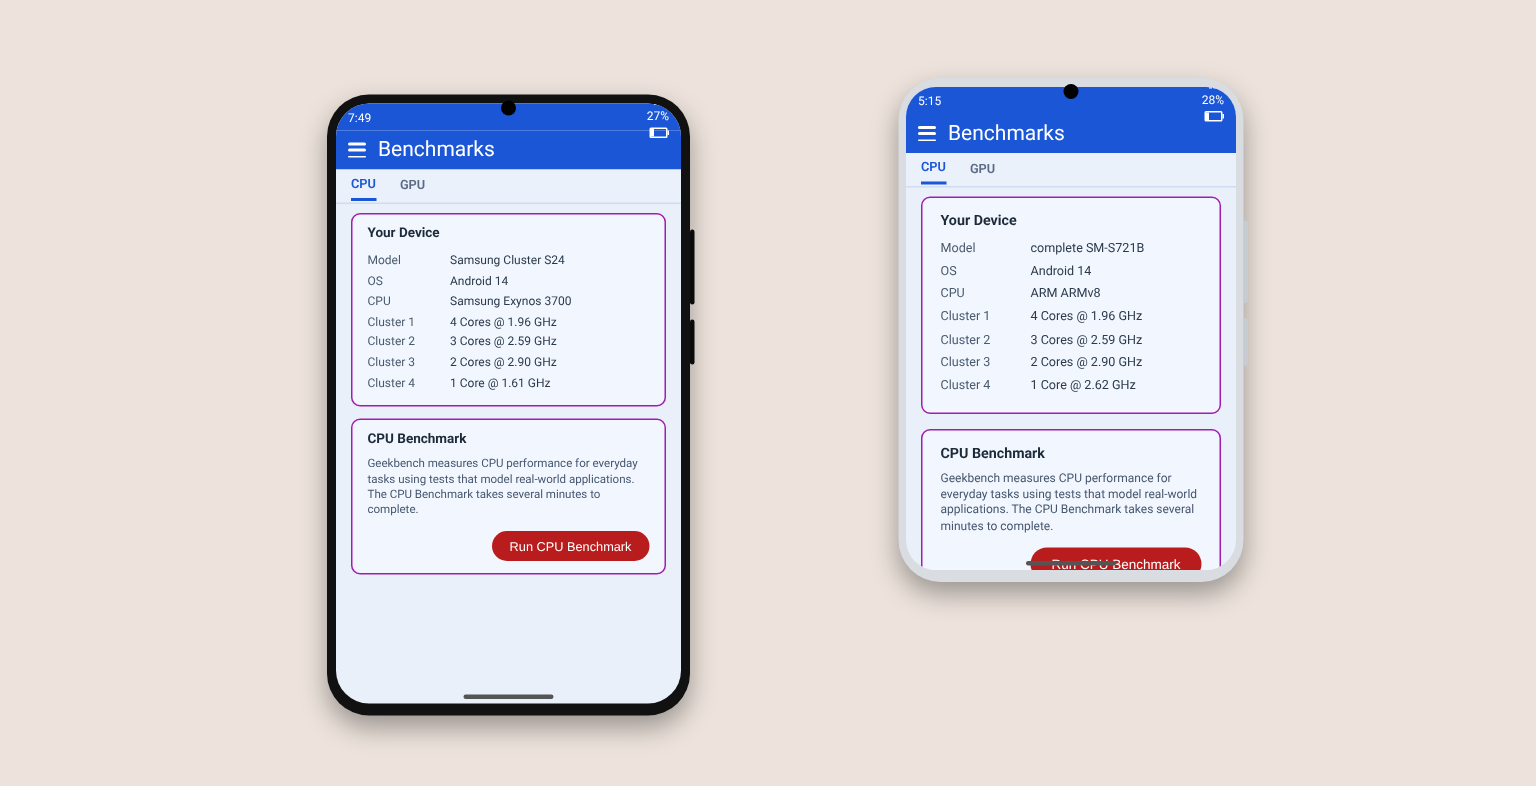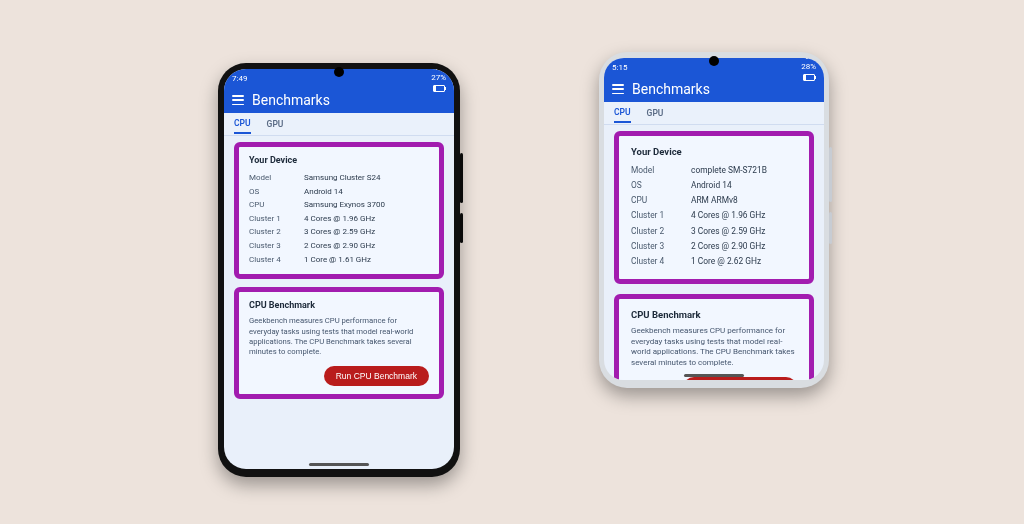--- a/index.html
+++ b/index.html
@@ -81,21 +81,21 @@
     font-size: 8.5px;
     font-weight: 600;
     color: #5a6b85;
   }
   .tab { padding: 4px 0; }
   .tab.active { color: #1b56d6; border-bottom: 2px solid #1b56d6; }
 
   .content { padding: 6px 10px 8px; }
   .card {
     background: #f2f7ff;
-    border: 5px solid #a21caf;
+    border: 1px solid #a21caf;
     border-radius: 6px;
     padding: 8px 10px;
     margin-bottom: 8px;
   }
   .p2 .card { padding: 10px 12px; margin-bottom: 10px;}
   .card-title { font-size: 9px; font-weight: 700; color: #1d2a3a; margin-bottom: 6px; }
   .p2 .card-title { font-size: 9.5px; }
   .spec-row { display:flex; font-size: 8px; color:#2b3a4c; line-height: 1.7; }
   .p2 .spec-row { font-size: 8.4px; line-height: 1.8; }
   .spec-label { flex: 0 0 55px; color:#4a5a6e; }

